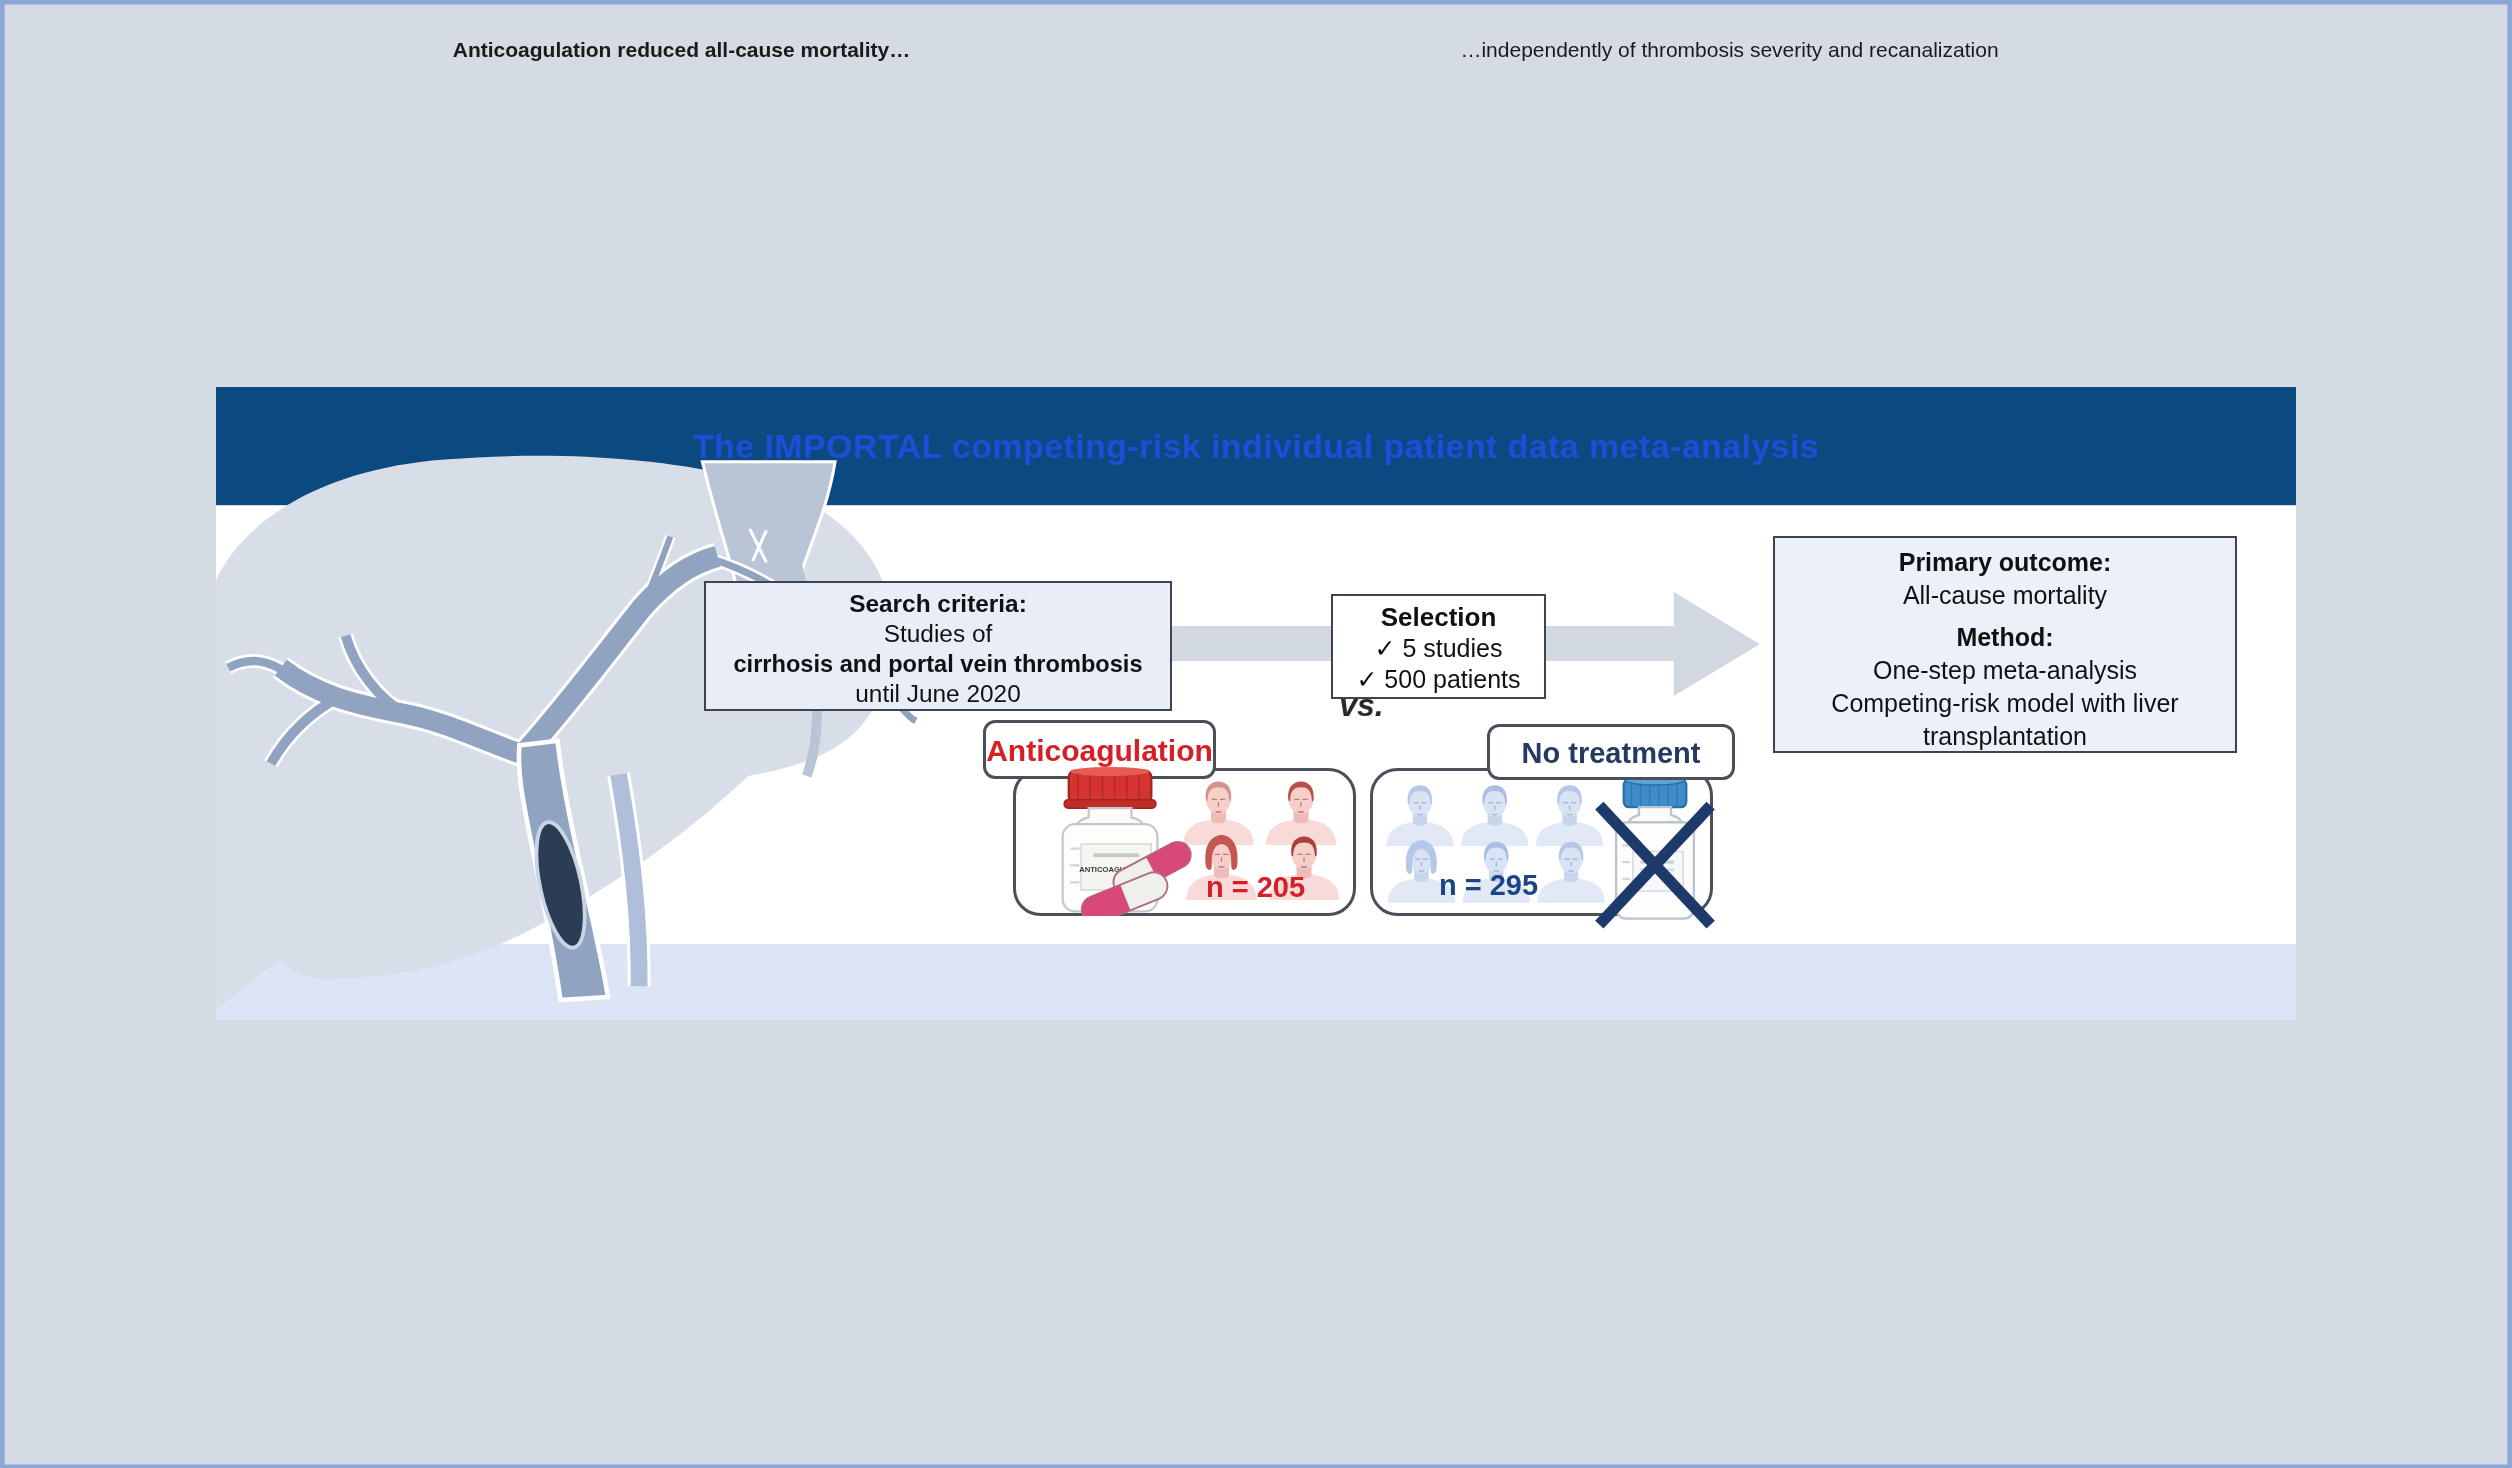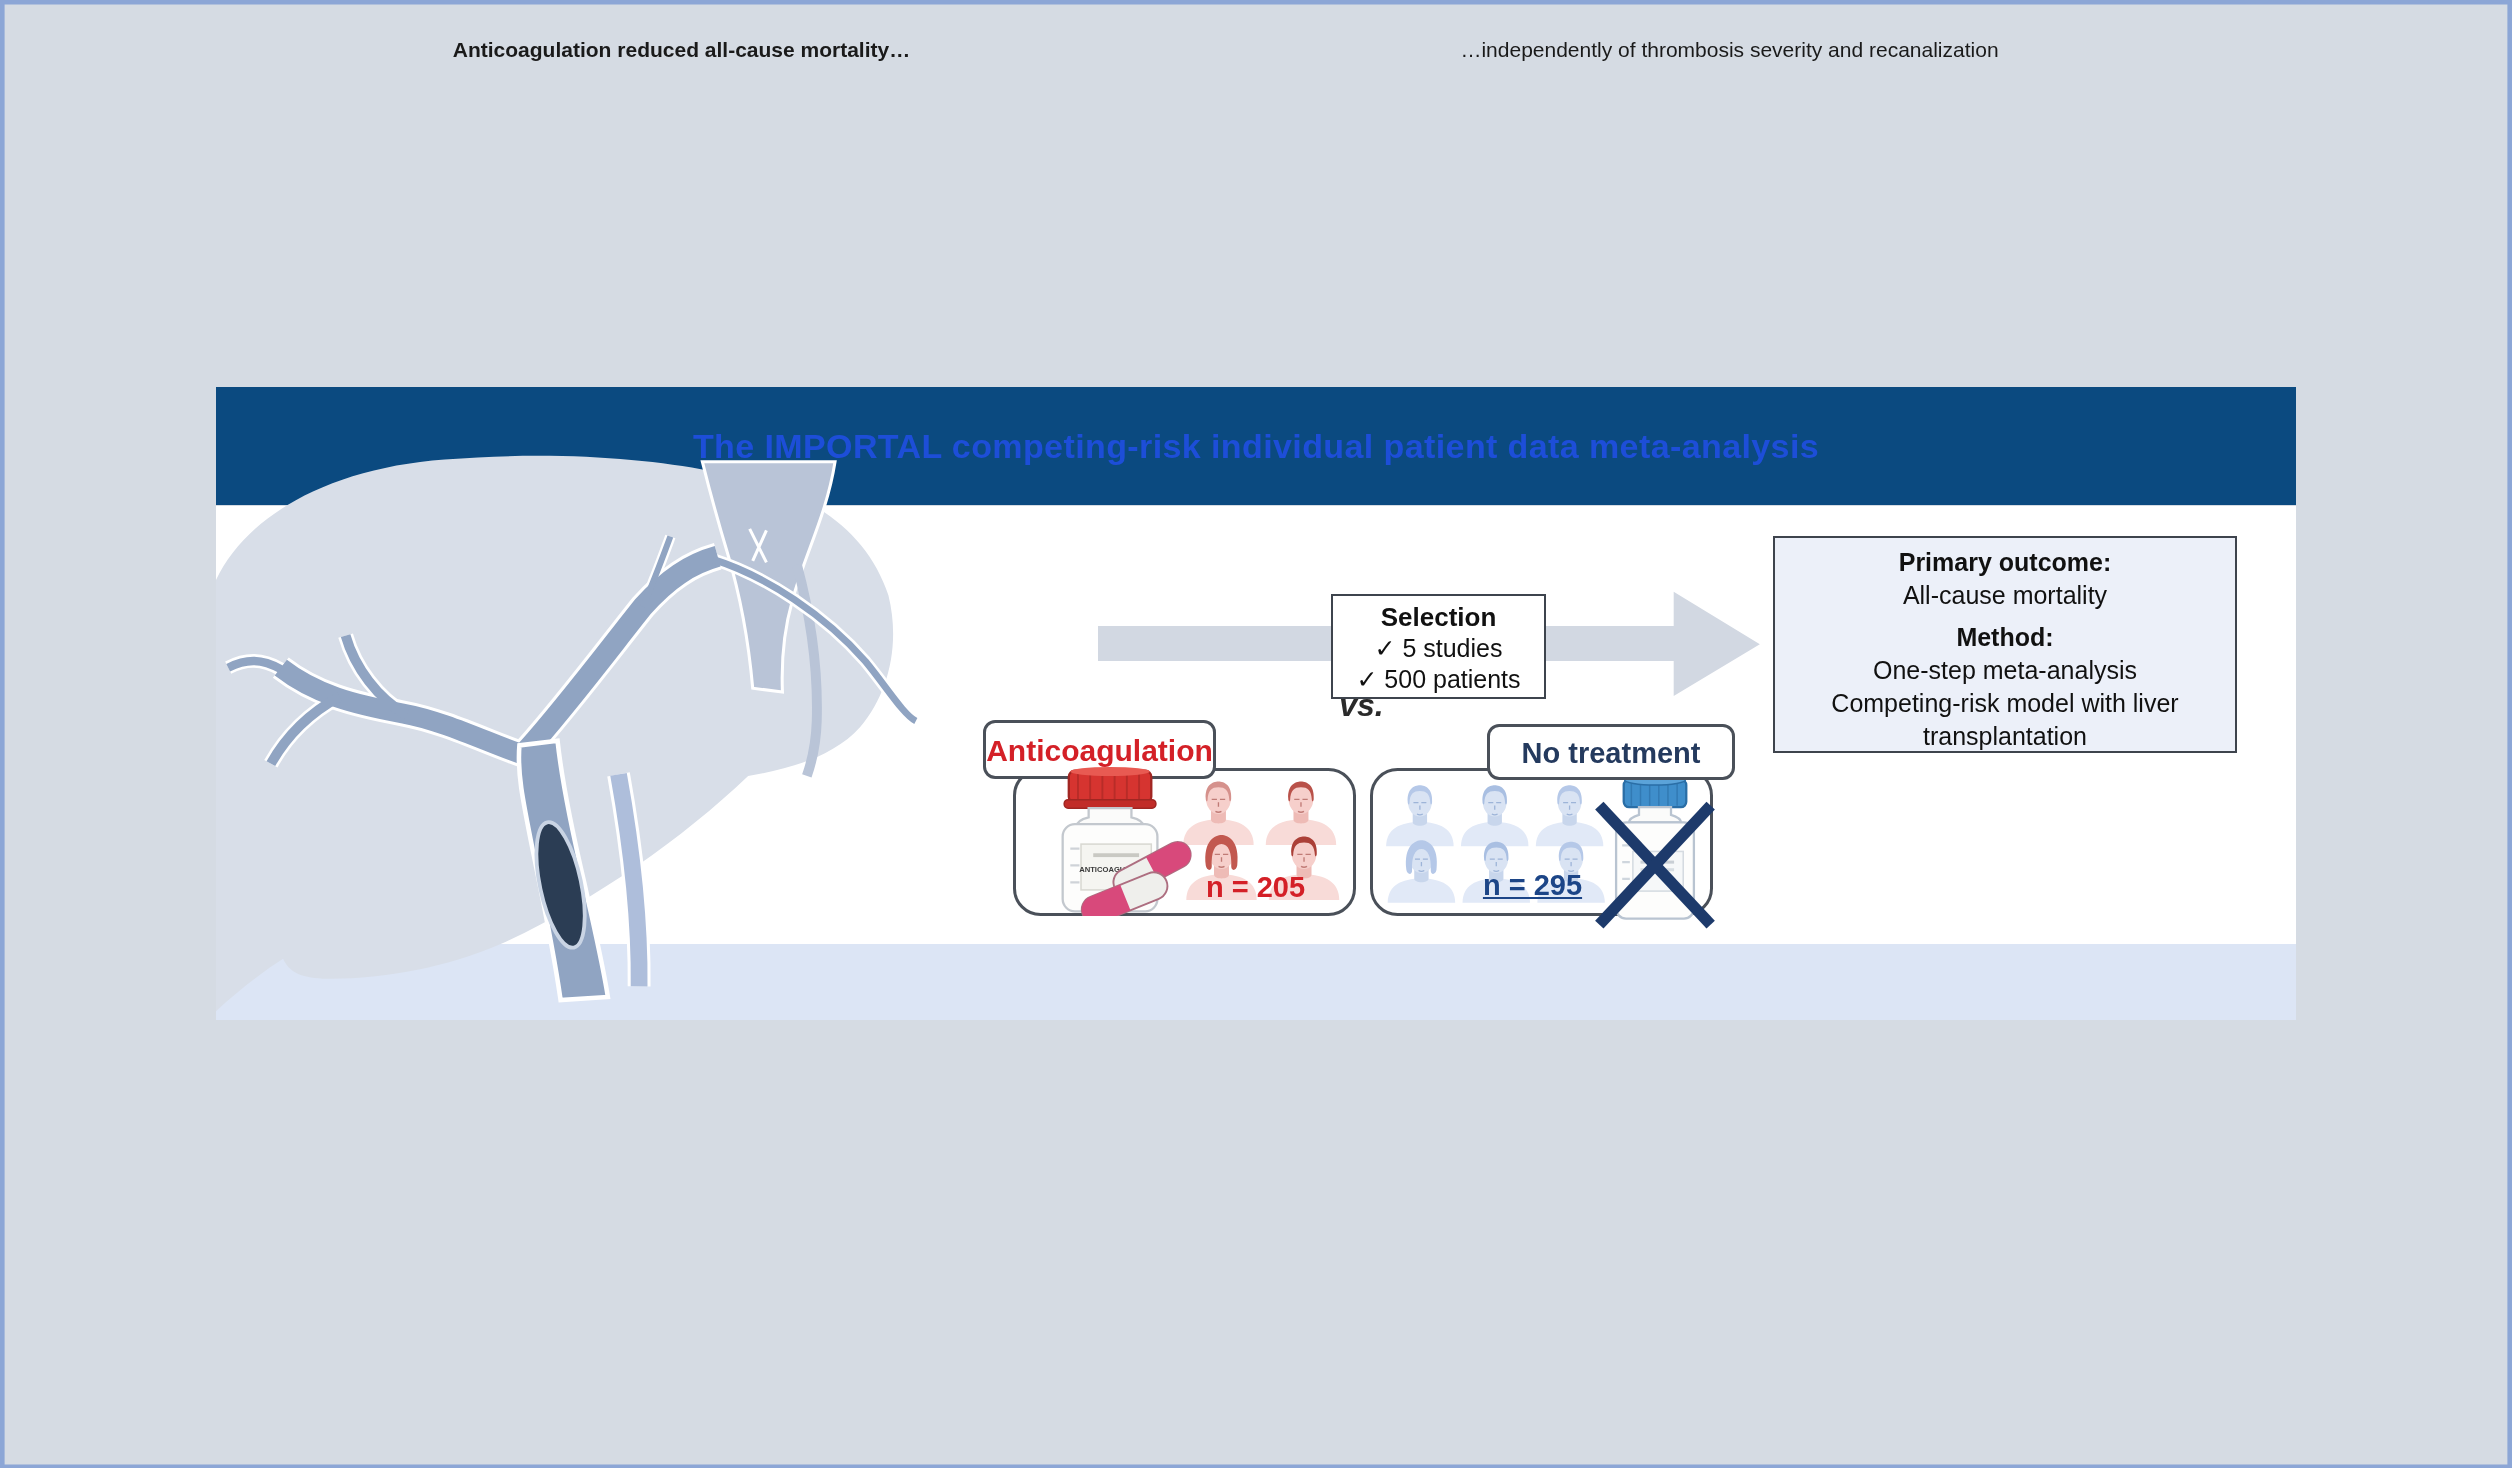--- a/index.html
+++ b/index.html
@@ -52,21 +52,21 @@
   .tag-treat   { left:983px; top:720px; width:233px; height:59px; line-height:55px; font-size:30px; color:#d42027; z-index:6; }
   .tag-control { left:1487px; top:724px; width:248px; height:56px; line-height:52px; font-size:29px; color:#243a5e; z-index:8; }
 
   .bottle-red-svg   { position:absolute; left:1026px; top:763px; width:191px; height:153px; z-index:7; }
   .people-pink-svg  { position:absolute; left:1181px; top:779px; width:162px; height:121px; z-index:5; }
   .bottle-cross-svg { position:absolute; left:1590px; top:766px; width:130px; height:164px; z-index:7; }
   .people-blue-svg  { position:absolute; left:1384px; top:783px; width:223px; height:124px; z-index:5; }
 
   .n-label { position:absolute; width:137px; text-align:center; font-size:29px; font-weight:bold; z-index:6; }
   .n-treat   { left:1187px; top:871px; color:#d42027; }
-  .n-control { left:1464px; top:869px; color:#1c4587;text-decoration:underline; }
+  .n-control { left:1420px; top:869px; color:#1c4587; }
 </style>
 </head>
 <body>
 
 <div class="screen">
 
   <div class="titlebar"></div>
   <div class="content"></div>
   <div class="band"></div>
 
@@ -109,20 +109,26 @@
       <ellipse cx="452" cy="615" rx="27" ry="84" transform="rotate(-12 452 615)" fill="#2b3d54" stroke="#c9d4e4" stroke-width="5"></ellipse>
     </g>
   </svg>
 
   <h1 class="figure-title">The IMPORTAL competing-risk individual patient data meta-analysis</h1>
 
   <svg class="arrow-svg" viewBox="0 0 880 170" aria-hidden="true">
     <polygon points="0,60 755,60 755,15 868,84 755,152 755,106 0,106" fill="#d2d8e2"></polygon>
   </svg>
 
+  <div class="box search-box">
+    <div class="bold">Search criteria:</div>
+    <div>Studies of</div>
+    <div class="bold tight">cirrhosis and portal vein thrombosis</div>
+    <div>until June 2020</div>
+  </div>
 
   <div class="box selection-box">
     <div class="bold">Selection</div>
     <div>✓ 5 studies</div>
     <div>✓ 500 patients</div>
   </div>
 
   <div class="box outcome-box">
     <div class="bold">Primary outcome:</div>
     <div>All-cause mortality</div>

